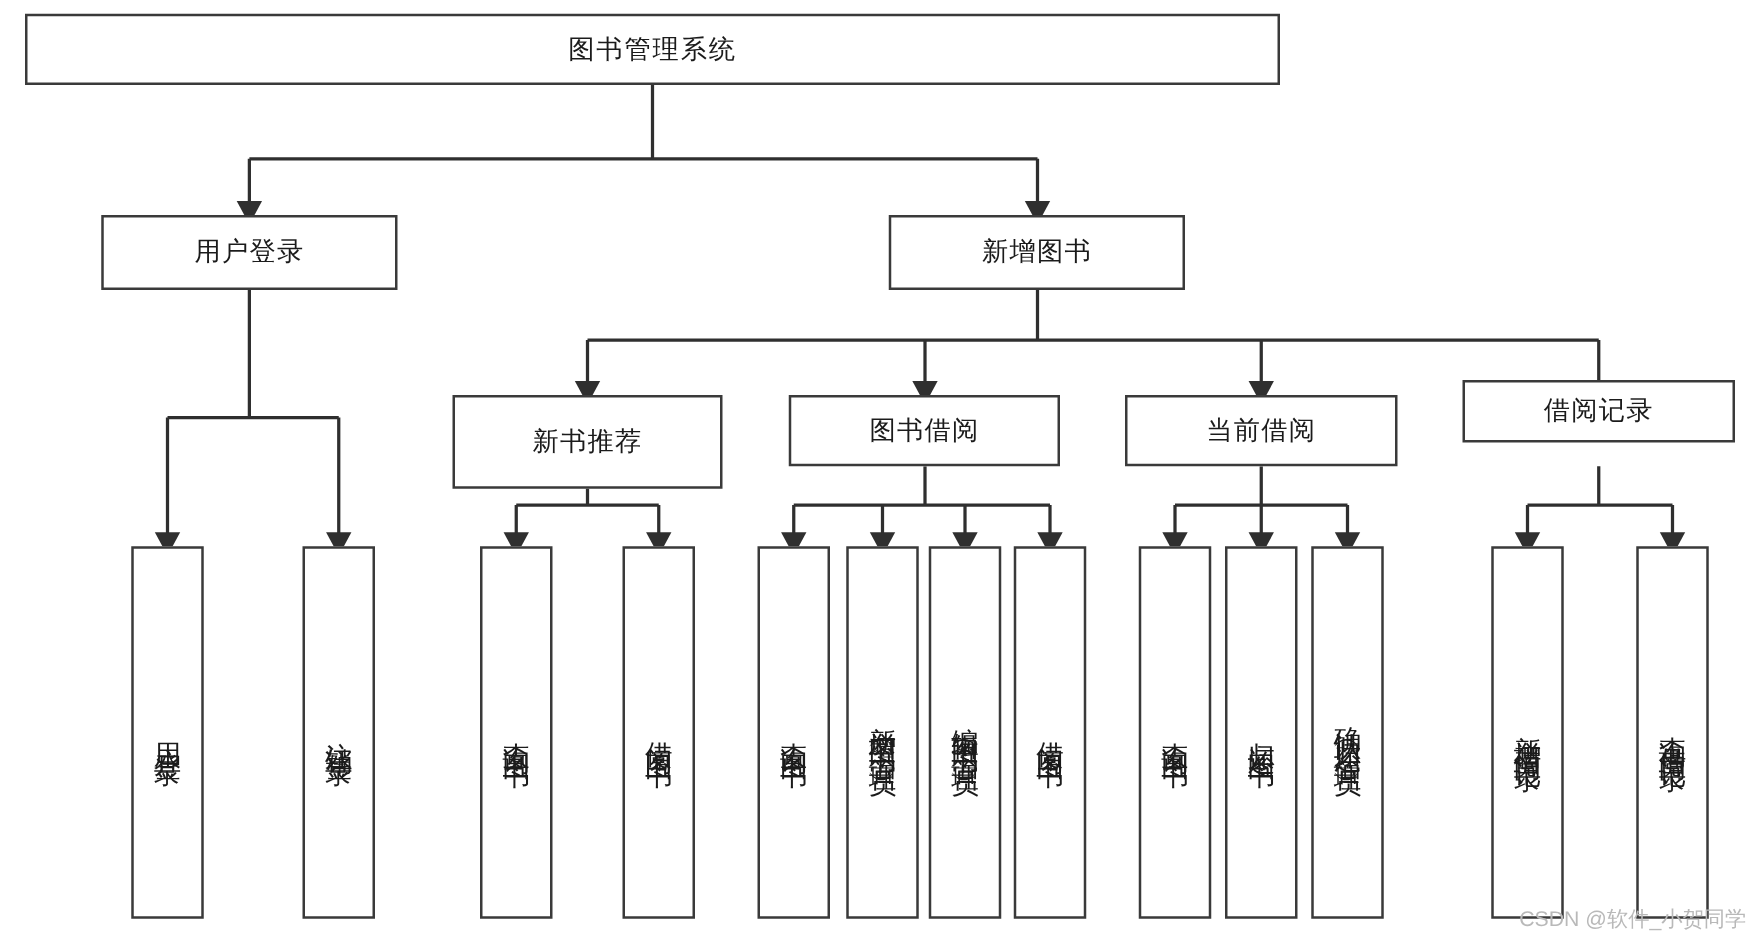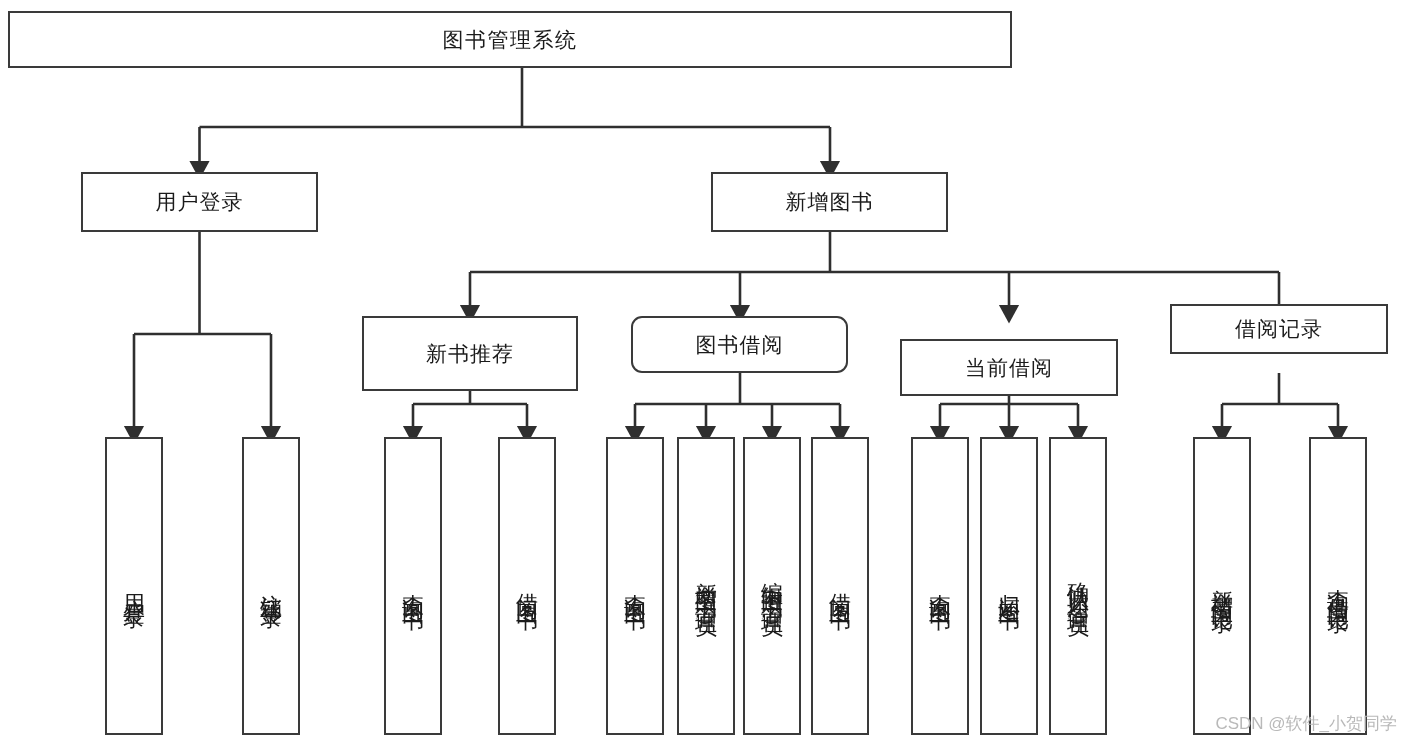--- a/index.html
+++ b/index.html
@@ -40,21 +40,21 @@
     writing-mode:vertical-rl;
     text-orientation:upright;
     font-size:22px;
     letter-spacing:5px;
     line-height:1.0;
     white-space:normal;
   }
   #watermark{
     position:absolute;
     right:8px;
-    bottom:12px;
+    bottom:0;
     font-size:17px;
     color:#b9b9b9;
     z-index:5;
     white-space:pre;
     font-family:"Liberation Sans","DejaVu Sans",sans-serif;
   }
 </style>
 </head>
 <body>
 
@@ -103,38 +103,38 @@
       <path d="M1009,404 L1009,429" marker-end="url(#ah)"></path>
       <path d="M1078,404 L1078,429" marker-end="url(#ah)"></path>
 
       <path d="M1279,373 L1279,404"></path>
       <path d="M1222,404 L1338,404"></path>
       <path d="M1222,404 L1222,429" marker-end="url(#ah)"></path>
       <path d="M1338,404 L1338,429" marker-end="url(#ah)"></path>
     </g>
   </svg>
 
-  <div class="node root" style="left:8px;top:11px;width:1004px;height:57px;">
+  <div class="node root" style="left:20px;top:11px;width:1004px;height:57px;">
     <span class="lbl">图书管理系统</span>
   </div>
 
   <div class="node h" style="left:81px;top:172px;width:237px;height:60px;">
     <span class="lbl">用户登录</span>
   </div>
   <div class="node h" style="left:711px;top:172px;width:237px;height:60px;">
     <span class="lbl">新增图书</span>
   </div>
 
   <div class="node h" style="left:362px;top:316px;width:216px;height:75px;">
     <span class="lbl">新书推荐</span>
   </div>
-  <div class="node h" style="left:631px;top:316px;width:217px;height:57px;border-radius:11px;">
+  <div class="node h" style="left:631px;top:316px;width:217px;height:57px;">
     <span class="lbl">图书借阅</span>
   </div>
-  <div class="node h" style="left:900px;top:316px;width:218px;height:57px;margin-top:23px;">
+  <div class="node h" style="left:900px;top:316px;width:218px;height:57px;">
     <span class="lbl">当前借阅</span>
   </div>
   <div class="node h" style="left:1170px;top:304px;width:218px;height:50px;">
     <span class="lbl">借阅记录</span>
   </div>
 
   <div class="node leaf" style="left:105px;top:437px;width:58px;height:298px;">
     <span class="lbl">用户登录</span>
   </div>
   <div class="node leaf" style="left:242px;top:437px;width:58px;height:298px;">

